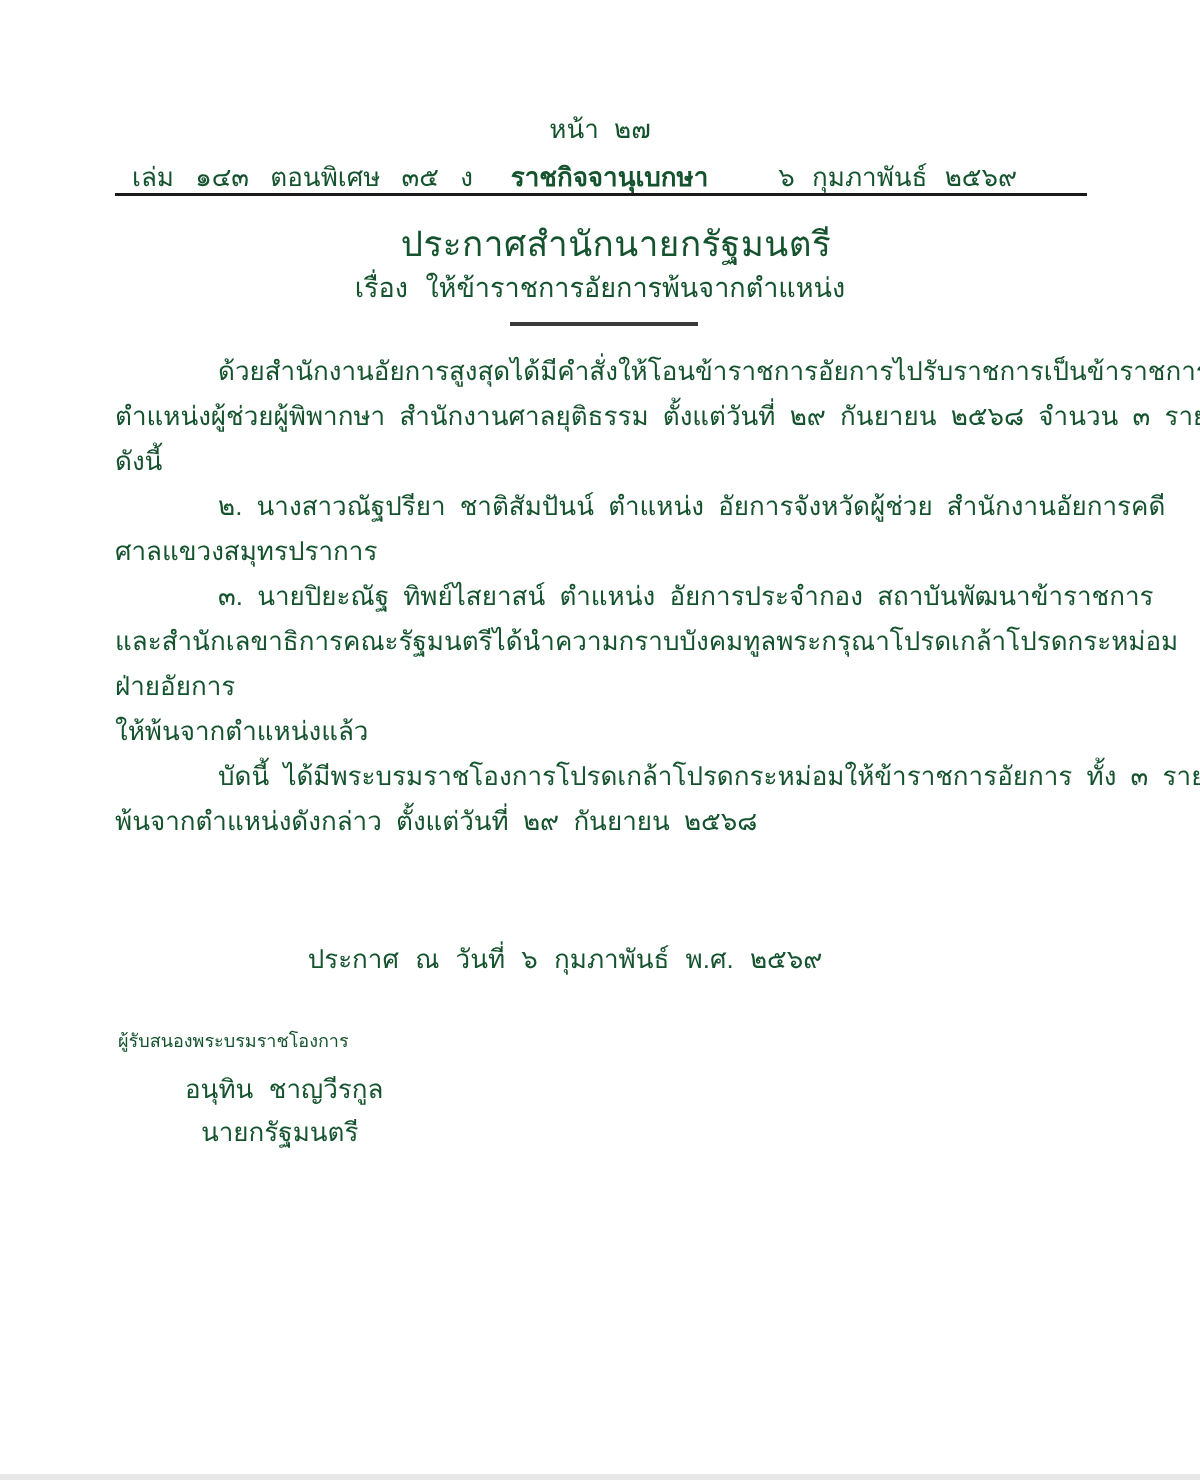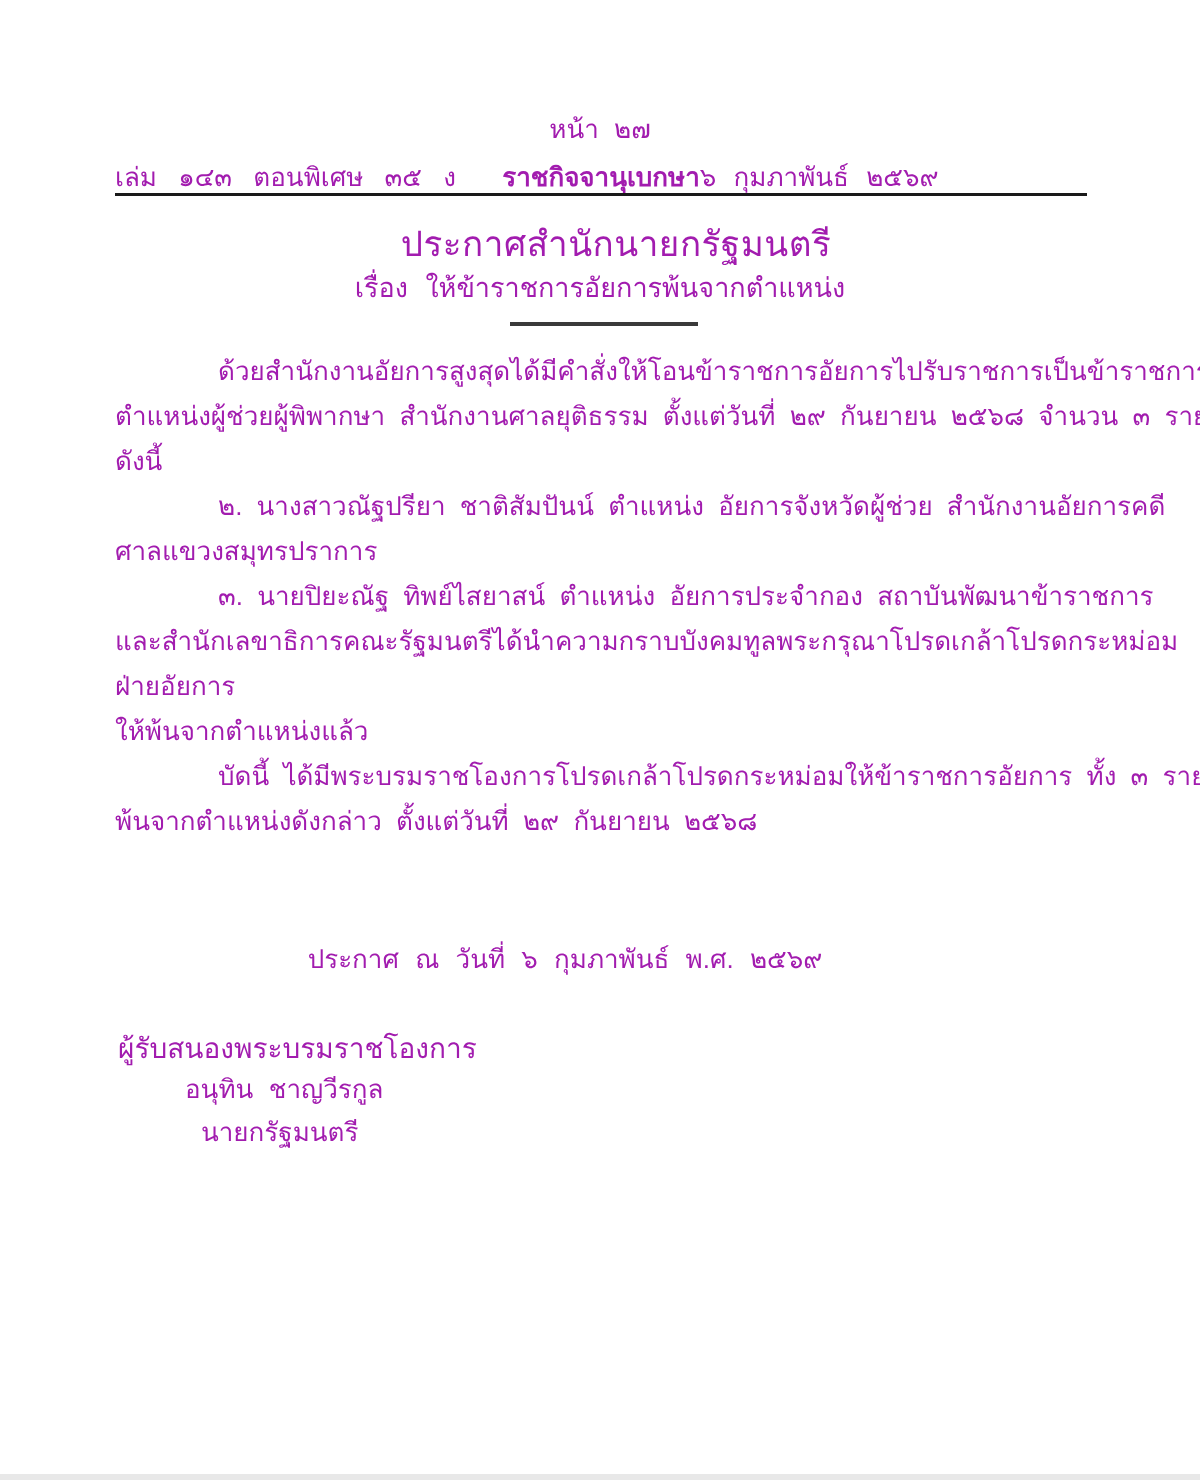--- a/index.html
+++ b/index.html
@@ -6,21 +6,21 @@
     margin: 0;
     padding: 0;
     background: #ffffff;
   }
   .page {
     position: relative;
     width: 1200px;
     height: 1480px;
     background: #ffffff;
     font-family: "Liberation Sans", "DejaVu Sans", sans-serif;
-    color: #a21caf;
+    color: #14532d;
     overflow: hidden;
   }
   .center { text-align: center; }
 
   .page-num {
     position: absolute;
     top: 108px;
     left: 0;
     width: 100%;
     font-size: 26px;
@@ -29,23 +29,23 @@
 
   .header-row {
     position: absolute;
     top: 156px;
     left: 115px;
     right: 113px;
     display: flex;
     align-items: baseline;
     font-size: 26px;
   }
-  .header-left  { flex: 1; text-align: left;  word-spacing: 14px; white-space: nowrap; }
+  .header-left  { flex: 1; text-align: left;  word-spacing: 14px; white-space: nowrap; margin-left: 17px; }
   .header-center{ flex: 0 0 auto; text-align: center; font-weight: bold; }
-  .header-right { flex: 1; text-align: left; word-spacing: 10px; white-space: nowrap; }
+  .header-right { flex: 1; text-align: center; word-spacing: 10px; white-space: nowrap; }
 
   .header-rule {
     position: absolute;
     top: 193px;
     left: 115px;
     right: 113px;
     height: 0;
     border-top: 3px solid #1a1a1a;
   }
 
@@ -98,21 +98,21 @@
     text-align: center;
     font-size: 26px;
     word-spacing: 9px;
     transform: translateX(-35px);
   }
 
   .countersign-label {
     position: absolute;
     top: 1026px;
     left: 118px;
-    font-size: 28px;
+    font-size: 18px;
   }
   .countersign-name {
     position: absolute;
     top: 1068px;
     left: 185px;
     font-size: 26px;
     word-spacing: 9px;
     font-family: Liberation Serif, serif;
   }
   .countersign-position {

